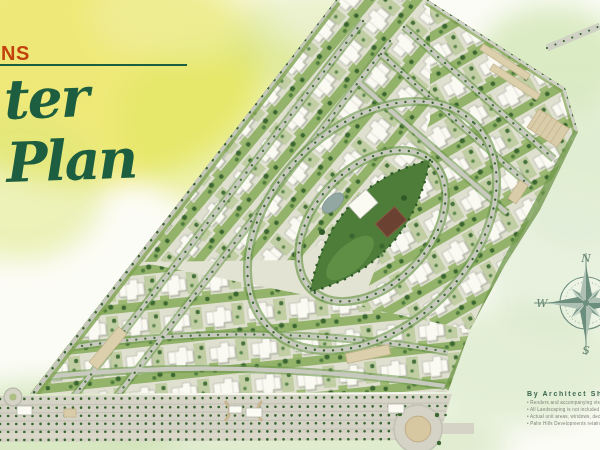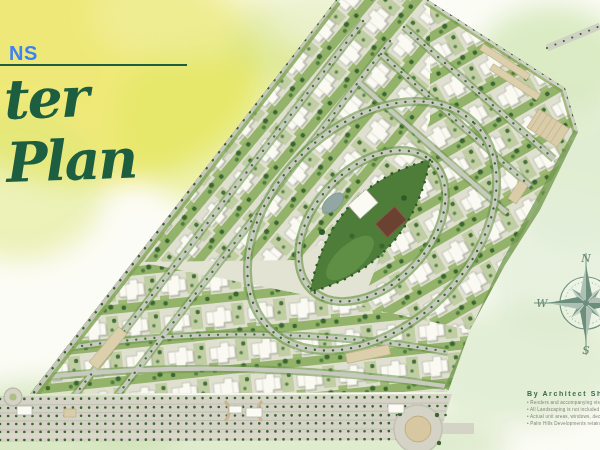--- a/index.html
+++ b/index.html
@@ -5,21 +5,21 @@
   html,body{margin:0;padding:0;background:#ffffff;}
   .stage{
     position:relative;width:600px;height:450px;overflow:hidden;
     background:#fcfcf6;font-family:"Liberation Sans",sans-serif;
   }
   .stage svg{position:absolute;left:0;top:0;display:block;}
   .title-block{position:absolute;left:0;top:0;pointer-events:none;}
   .project-frag{
     position:absolute;left:1px;top:42px;
     font-family:"Liberation Sans",sans-serif;font-weight:bold;
-    font-size:20px;letter-spacing:.5px;color:#3b82f6;margin-left:8px;
+    font-size:20px;letter-spacing:.5px;color:#c2410c;
   }
   .title-rule{position:absolute;left:0;top:64px;width:187px;height:2.4px;background:#1b5e40;}
   .title-script{
     position:absolute;left:3px;top:68px;
     font-family:"DejaVu Serif",serif;font-style:italic;font-weight:bold;
     font-size:55px;letter-spacing:-2px;color:#1d5e40;
     transform:rotate(-2deg);transform-origin:left top;line-height:1.15;
   }
   .credits{position:absolute;left:527px;top:390px;width:170px;color:#46705a;}
   .credits .byline{

